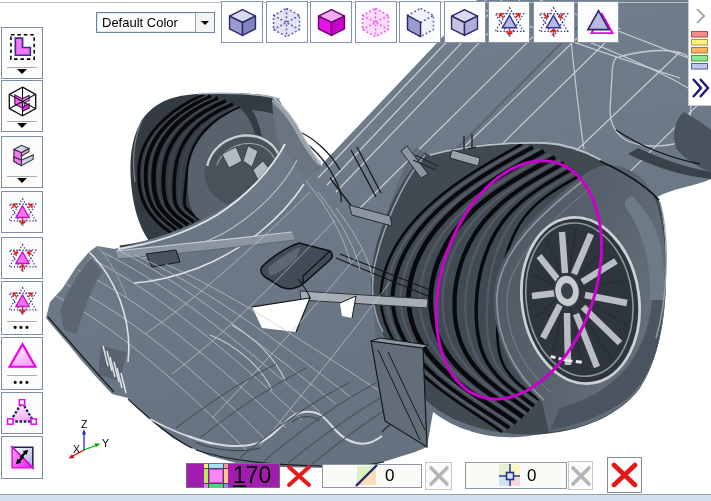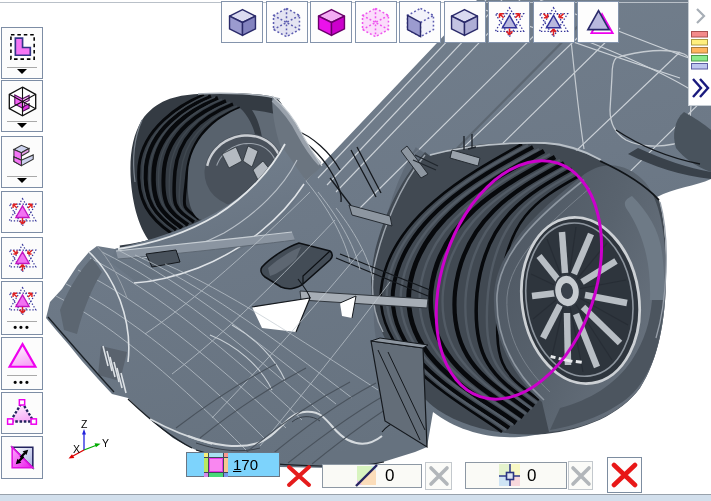--- a/index.html
+++ b/index.html
@@ -229,20 +229,26 @@
 <path d="M240,458 C270,432 310,403 350,382"></path>
 <path d="M264,461 C296,434 336,404 376,383"></path>
 <path d="M288,463 C322,436 360,408 398,388"></path>
 <path d="M312,464 C344,438 380,412 410,394"></path>
 </g>
 <path d="M371,341 L423,348 L427,447 L385,421 Z" fill="#636d78" stroke="#14181d" stroke-width="1.2"></path>
 <path d="M378,350 L420,440 M388,352 L425,430" stroke="#14181d" stroke-width="1" fill="none"></path>
 <path d="M371,341 L380,338 L428,345 L423,348 Z" fill="#8d96a0" stroke="#14181d" stroke-width="1"></path>
     </svg>
 
+<div class="combo" style="left:96px;top:12px;width:117px;height:19px;">
+  <div class="txt">Default Color</div>
+  <div class="btn">
+        <div class="darr"></div>
+      </div>
+</div>
 
 <div id="toptb">
       <div class="tb" style="left: 221px; top: 1px;">
         <svg width="33" height="33" viewBox="0 0 28 28">
           <g stroke="#2a2a6a" stroke-width="1.2" stroke-linejoin="round">
             <polygon points="14,3 25,8.5 14,14 3,8.5" fill="#dadaf0"></polygon>
             <polygon points="3,8.5 14,14 14,25 3,19.5" fill="#9b9bcf"></polygon>
             <polygon points="14,14 25,8.5 25,19.5 14,25" fill="#8383bf"></polygon>
           </g>
         </svg>
@@ -483,21 +489,21 @@
   </g>
   <path d="M22 9 L24 14.5 L20 14.5 Z" fill="#2222dd"></path>
   <path d="M38.5 23.7 L32.6 23.2 L33.9 27.3 Z" fill="#00aa00"></path>
   <path d="M6.5 38.5 L12.3 38 L10 34.3 Z" fill="#dd0000"></path>
   <text x="19" y="8" font-size="10.5" fill="#000" font-family="Liberation Sans">Z</text>
   <text x="40" y="27" font-size="10.5" fill="#000" font-family="Liberation Sans">Y</text>
   <text x="11" y="33" font-size="10.5" fill="#000" font-family="Liberation Sans">X</text>
 </svg>
 
 
-<div class="fld" style="left:186px;top:452px;width:92px;height:23px;background:#7dd3fc;border-color:#6a7684;font-size:15px;">
+<div class="fld" style="left:186px;top:463px;width:92px;height:23px;background:#a21caf;border-color:#6a7684;font-size:23px;">
   <svg style="margin-left:17px" width="24" height="24" viewBox="0 0 24 24">
     <rect x="0" y="0" width="5" height="5" fill="#f8f078"></rect>
         <rect x="5" y="0" width="14" height="5" fill="#a8e0f0"></rect>
         <rect x="19" y="0" width="5" height="5" fill="#f89890"></rect>
     <rect x="0" y="5" width="5" height="14" fill="#b8e860"></rect>
         <rect x="19" y="5" width="5" height="14" fill="#f8c890"></rect>
     <rect x="0" y="19" width="5" height="5" fill="#d888e8"></rect>
         <rect x="5" y="19" width="14" height="5" fill="#48d878"></rect>
         <rect x="19" y="19" width="5" height="5" fill="#7898e8"></rect>
     <rect x="5" y="5" width="14" height="14" fill="#f987f0" stroke="#e838e8" stroke-width="2"></rect>

